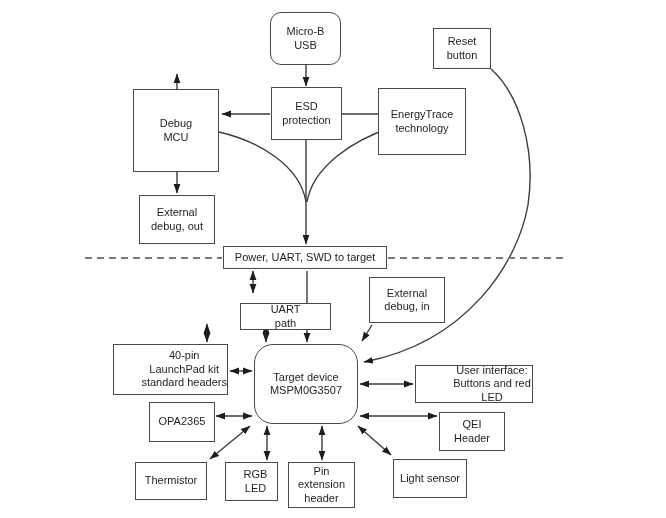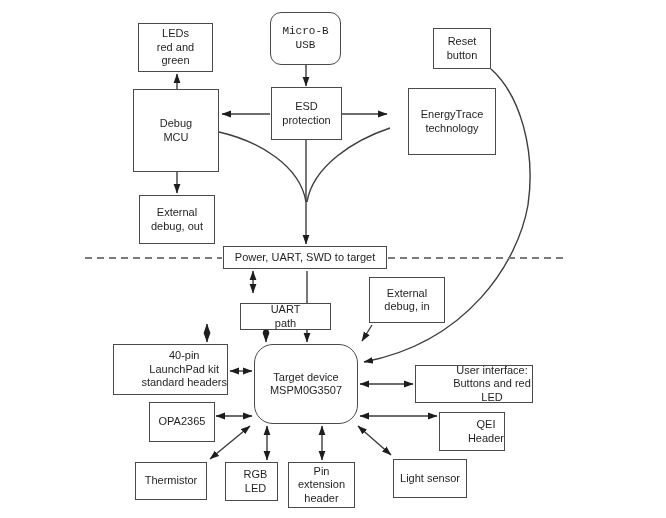--- a/index.html
+++ b/index.html
@@ -14,21 +14,21 @@
   .node{
     position:absolute;
     box-sizing:border-box;
     border:1.5px solid #4a4a4a;
     background:#ffffff;
     display:flex;align-items:center;justify-content:center;
     text-align:center;
     color:#1f1f1f;
     font-size:11px;line-height:13.5px;
   }
-  .node.rounded{border-radius:11px;font-family:Liberation Mono, monospace;}
+  .node.rounded{border-radius:11px;}
   .lbl{white-space:pre-line;}
 </style>
 </head>
 <body>
 
 <div class="canvas">
 
   <svg class="edges" viewBox="0 0 666 518" xmlns="http://www.w3.org/2000/svg">
     <defs>
       <marker id="ah" markerUnits="userSpaceOnUse" markerWidth="10" markerHeight="8" refX="9" refY="4" orient="auto-start-reverse">
@@ -65,25 +65,20 @@
       <path d="M322 426 L322 460" marker-start="url(#ah)" marker-end="url(#ah)"></path>
       <path d="M358 426 L391 455" marker-start="url(#ah)" marker-end="url(#ah)"></path>
     </g>
 
     <g stroke="#7a7a7a" stroke-width="2" stroke-dasharray="7 5" fill="none">
       <path d="M85 258 L222 258"></path>
       <path d="M388 258 L567 258"></path>
     </g>
   </svg>
 
-  <div class="node" style="left:138px;top:23px;width:75px;height:49px;">
-    <span class="lbl">LEDs
-red and
-green</span>
-  </div>
 
   <div class="node rounded" style="left:270px;top:12px;width:71px;height:53px;">
     <span class="lbl">Micro-B
 USB</span>
   </div>
 
   <div class="node" style="left:433px;top:28px;width:58px;height:41px;">
     <span class="lbl">Reset
 button</span>
   </div>
@@ -91,21 +86,21 @@
   <div class="node" style="left:133px;top:89px;width:86px;height:83px;">
     <span class="lbl">Debug
 MCU</span>
   </div>
 
   <div class="node" style="left:271px;top:87px;width:71px;height:53px;">
     <span class="lbl">ESD
 protection</span>
   </div>
 
-  <div class="node" style="left:408px;top:88px;width:88px;height:67px;">
+  <div class="node" style="left:378px;top:88px;width:88px;height:67px;">
     <span class="lbl">EnergyTrace
 technology</span>
   </div>
 
   <div class="node" style="left:139px;top:195px;width:76px;height:49px;">
     <span class="lbl">External
 debug, out</span>
   </div>
 
   <div class="node" style="left:223px;top:246px;width:164px;height:23px;">
@@ -135,21 +130,21 @@
 
   <div class="node" style="left:415px;top:365px;width:118px;height:38px;padding-left:36px;">
     <span class="lbl">User interface:
 Buttons and red LED</span>
   </div>
 
   <div class="node" style="left:149px;top:402px;width:66px;height:40px;">
     <span class="lbl">OPA2365</span>
   </div>
 
-  <div class="node" style="left:439px;top:412px;width:66px;height:39px;justify-content:flex-end;">
+  <div class="node" style="left:439px;top:412px;width:66px;height:39px;">
     <span class="lbl">QEI
 Header</span>
   </div>
 
   <div class="node" style="left:135px;top:462px;width:72px;height:38px;">
     <span class="lbl">Thermistor</span>
   </div>
 
   <div class="node" style="left:225px;top:462px;width:53px;height:39px;padding-left:8px;">
     <span class="lbl">RGB

